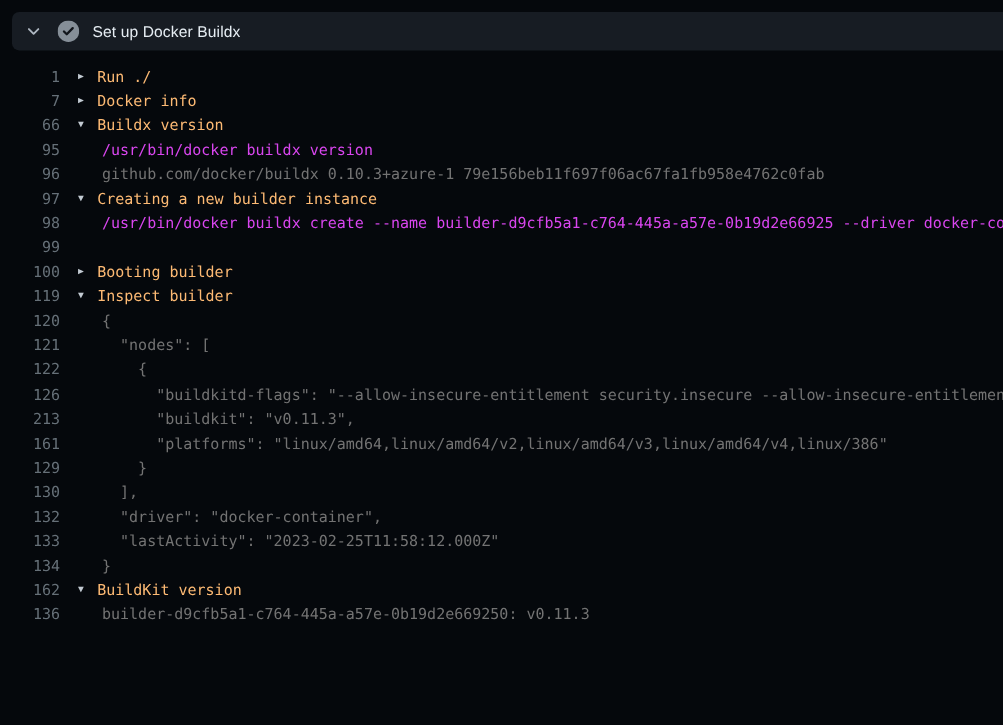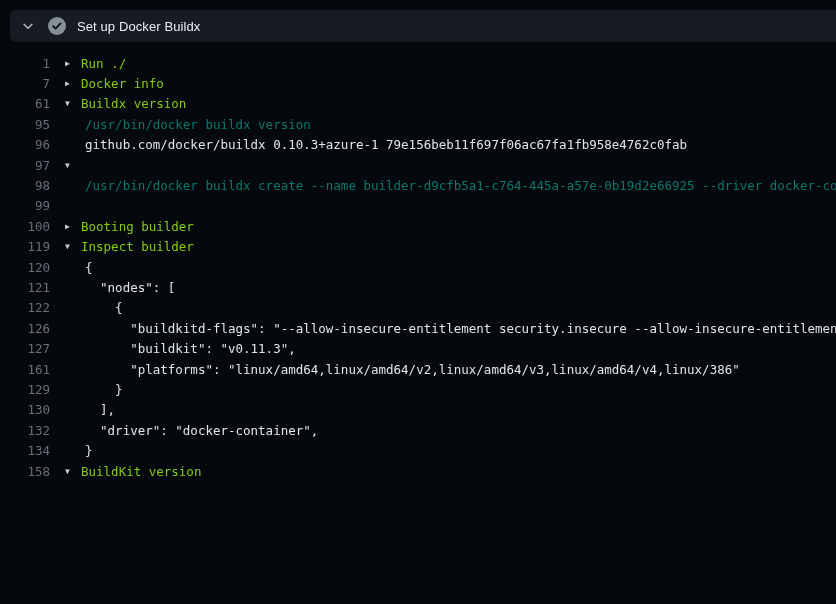--- a/index.html
+++ b/index.html
@@ -72,23 +72,23 @@
     white-space: pre;
   }
   .log-line.plain .content { padding-left: 35px; }
   .arrow {
     display: inline-block;
     width: 16px;
     font-size: 8px;
     color: #c3cbd3;
     transform: translateY(-0.5px);
   }
-  .line-text { color: #e5e5e5; }
-  .log-line.group .line-text { color: #84cc16; }
-  .log-line.command .line-text { color: #0f766e; }
+  .line-text { color: #737373; }
+  .log-line.group .line-text { color: #fdba74; }
+  .log-line.command .line-text { color: #d946ef; }
 </style>
 </head>
 <body>
 
 <div class="log-viewer">
 
   <div class="step-header">
     <span class="chevron-icon">
       <svg width="14" height="14" viewBox="0 0 16 16" fill="none">
         <path d="M3.5 6l4.5 4.5L12.5 6" stroke="#adb6c0" stroke-width="1.8" stroke-linecap="round" stroke-linejoin="round"></path>
@@ -114,21 +114,21 @@
 
   <div class="log-line group">
     <span class="num">7</span>
     <span class="content">
       <span class="arrow">▶</span>
       <span class="line-text">Docker info</span>
     </span>
   </div>
 
   <div class="log-line group">
-    <span class="num">61</span>
+    <span class="num">66</span>
     <span class="content">
       <span class="arrow">▼</span>
       <span class="line-text">Buildx version</span>
     </span>
   </div>
 
   <div class="log-line plain command">
     <span class="num">95</span>
     <span class="content">
       
@@ -141,20 +141,21 @@
     <span class="content">
       
       <span class="line-text">github.com/docker/buildx 0.10.3+azure-1 79e156beb11f697f06ac67fa1fb958e4762c0fab</span>
     </span>
   </div>
 
   <div class="log-line group">
     <span class="num">97</span>
     <span class="content">
       <span class="arrow">▼</span>
+      <span class="line-text">Creating a new builder instance</span>
     </span>
   </div>
 
   <div class="log-line plain command">
     <span class="num">98</span>
     <span class="content">
       
       <span class="line-text">/usr/bin/docker buildx create --name builder-d9cfb5a1-c764-445a-a57e-0b19d2e66925 --driver docker-container</span>
     </span>
   </div>
@@ -208,21 +209,21 @@
 
   <div class="log-line plain">
     <span class="num">126</span>
     <span class="content">
       
       <span class="line-text">      "buildkitd-flags": "--allow-insecure-entitlement security.insecure --allow-insecure-entitlement network.host",</span>
     </span>
   </div>
 
   <div class="log-line plain">
-    <span class="num">127</span>
+    <span class="num">213</span>
     <span class="content">
       
       <span class="line-text">      "buildkit": "v0.11.3",</span>
     </span>
   </div>
 
   <div class="log-line plain">
     <span class="num">161</span>
     <span class="content">
       
@@ -248,32 +249,46 @@
 
 
   <div class="log-line plain">
     <span class="num">132</span>
     <span class="content">
       
       <span class="line-text">  "driver": "docker-container",</span>
     </span>
   </div>
 
+  <div class="log-line plain">
+    <span class="num">133</span>
+    <span class="content">
+      
+      <span class="line-text">  "lastActivity": "2023-02-25T11:58:12.000Z"</span>
+    </span>
+  </div>
 
   <div class="log-line plain">
     <span class="num">134</span>
     <span class="content">
       
       <span class="line-text">}</span>
     </span>
   </div>
 
   <div class="log-line group">
-    <span class="num">158</span>
+    <span class="num">162</span>
     <span class="content">
       <span class="arrow">▼</span>
       <span class="line-text">BuildKit version</span>
     </span>
   </div>
 
+  <div class="log-line plain">
+    <span class="num">136</span>
+    <span class="content">
+      
+      <span class="line-text">builder-d9cfb5a1-c764-445a-a57e-0b19d2e669250: v0.11.3</span>
+    </span>
+  </div>
 </div>
 
 </div>
 
 </body></html>

